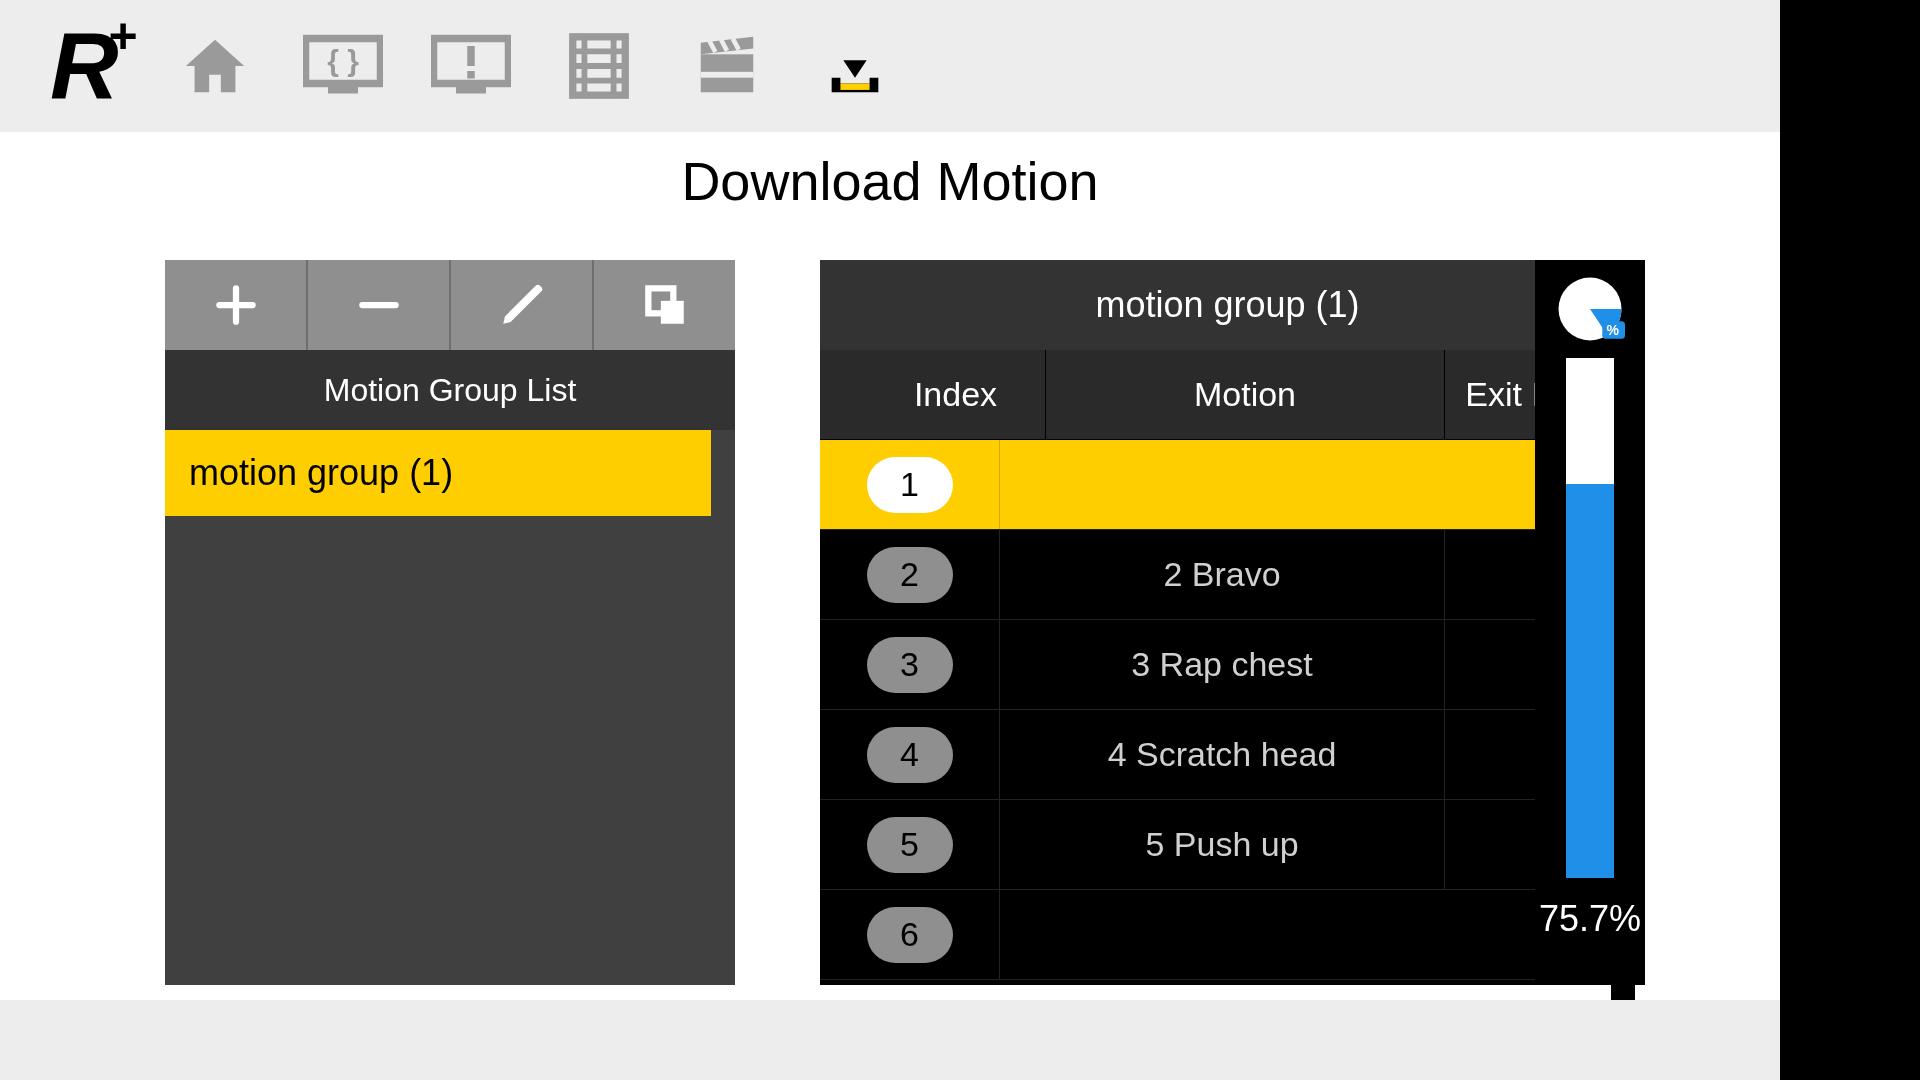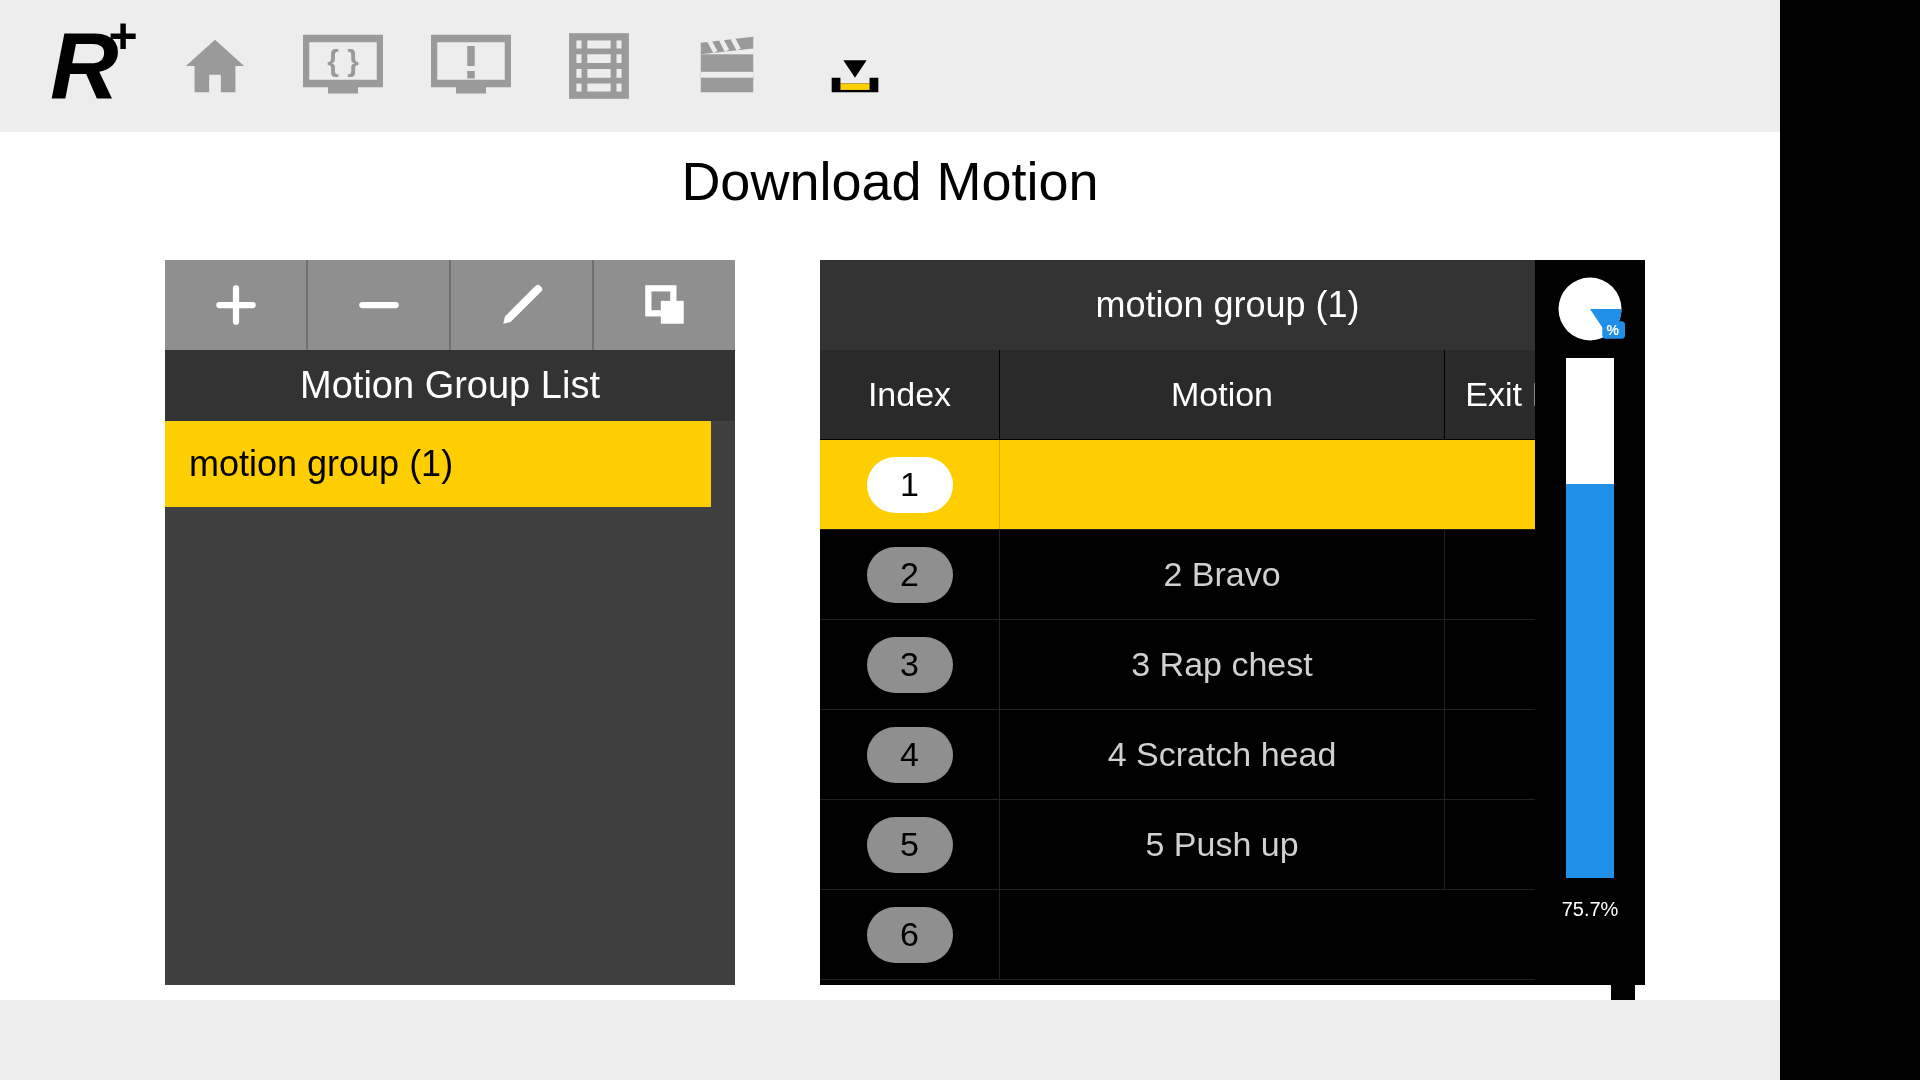--- a/index.html
+++ b/index.html
@@ -17,28 +17,28 @@
   .nav-btn svg { display: block; }
 
   .right-strip { position: absolute; right: 0; top: 0; width: 140px; height: 1080px; background: #000; }
 
   .page-title { position: absolute; left: 0; top: 150px; width: 1780px; text-align: center; font-size: 54px; color: #000; }
 
   .left-panel { position: absolute; left: 165px; top: 260px; width: 570px; height: 725px; background: #404040; }
   .lp-toolbar { display: flex; height: 90px; background: #8f8f8f; }
   .lp-tool { flex: 1; height: 90px; background: #8f8f8f; display: flex; align-items: center; justify-content: center; border-right: 2px solid #6f6f6f; cursor: pointer; }
   .lp-tool:last-child { border-right: none; }
-  .lp-title { height: 71px; background: #333; color: #fff; font-size: 38px; display: flex; align-items: center; justify-content: center; }
+  .lp-title { height: 80px; background: #333; color: #fff; font-size: 32px; display: flex; align-items: center; justify-content: center; }
   .lp-list { }
   .lp-item { height: 86px; display: flex; align-items: center; padding-left: 24px; font-size: 36px; cursor: pointer; }
   .lp-item.selected { background: #ffce00; color: #000; border-right: 24px solid #404040; }
 
   .right-panel { position: absolute; left: 820px; top: 260px; width: 815px; height: 725px; background: #000; }
   .rp-title { height: 90px; background: #333; color: #fff; font-size: 36px; display: flex; align-items: center; justify-content: center; }
-  .rp-header { display: flex; height: 90px; background: #2a2a2a; color: #fff; font-size: 34px; border-bottom: 1px solid #000; }
+  .rp-header { display: flex; height: 90px; background: #2a2a2a; color: #fff; font-size: 34px; border-bottom: 1px solid #000; padding-left: 46px; }
   .rp-col-index { width: 180px; display: flex; align-items: center; justify-content: center; border-right: 1px solid #000; }
   .rp-col-motion { flex: 1; display: flex; align-items: center; justify-content: center; border-right: 1px solid #000; text-align: right; }
   .rp-col-exit { width: 190px; display: flex; align-items: center; justify-content: center; }
   .rp-rows { }
   .rp-row { display: flex; height: 90px; color: #d0d0d0; font-size: 34px; border-bottom: 1px solid #222; cursor: pointer; }
   .rp-row.active { background: #ffce00; color: #000; }
   .rp-row .cell-index { width: 180px; display: flex; align-items: center; justify-content: center; border-right: 1px solid #222; }
   .rp-row.active .cell-index { border-right: 1px solid #d4a900; }
   .rp-row .cell-motion { flex: 1; display: flex; align-items: center; justify-content: center; border-right: 1px solid #222; }
   .rp-row.active .cell-motion { border-right: 1px solid #d4a900; }
@@ -47,21 +47,21 @@
   .rp-row.active .idx-pill { background: #fff; color: #000; }
   .rp-row:not(.active) .idx-pill { background: #8f8f8f; color: #000; }
 
   .scrollbar { position: absolute; right: 0; top: 435px; width: 24px; height: 545px; background: #000; }
   .scrollbar-thumb { position: absolute; top: 0; left: 2px; width: 20px; height: 36px; background: #555; border-radius: 4px; }
 
   .mem-panel { position: absolute; left: 1535px; top: 260px; width: 110px; height: 725px; background: #000; display: flex; flex-direction: column; align-items: center; }
   .pie-wrap { width: 70px; height: 70px; margin-top: 14px; position: relative; }
   .bar-track { margin-top: 14px; width: 48px; height: 520px; background: #fff; position: relative; }
   .bar-fill { position: absolute; bottom: 0; left: 0; width: 100%; background: #1f8fe8; }
-  .bar-label { margin-top: 20px; color: #fff; font-size: 20px; }
+  .bar-label { margin-top: 20px; color: #fff; font-size: 36px; }
 
   .corner-btn { position: absolute; right: 26px; top: 888px; cursor: pointer; }
 
   .bottom-bar { position: absolute; left: 0; top: 1000px; width: 1780px; height: 80px; background: #ededed; }
 </style>
 </head>
 <body>
 
 <div class="viewport">
 

